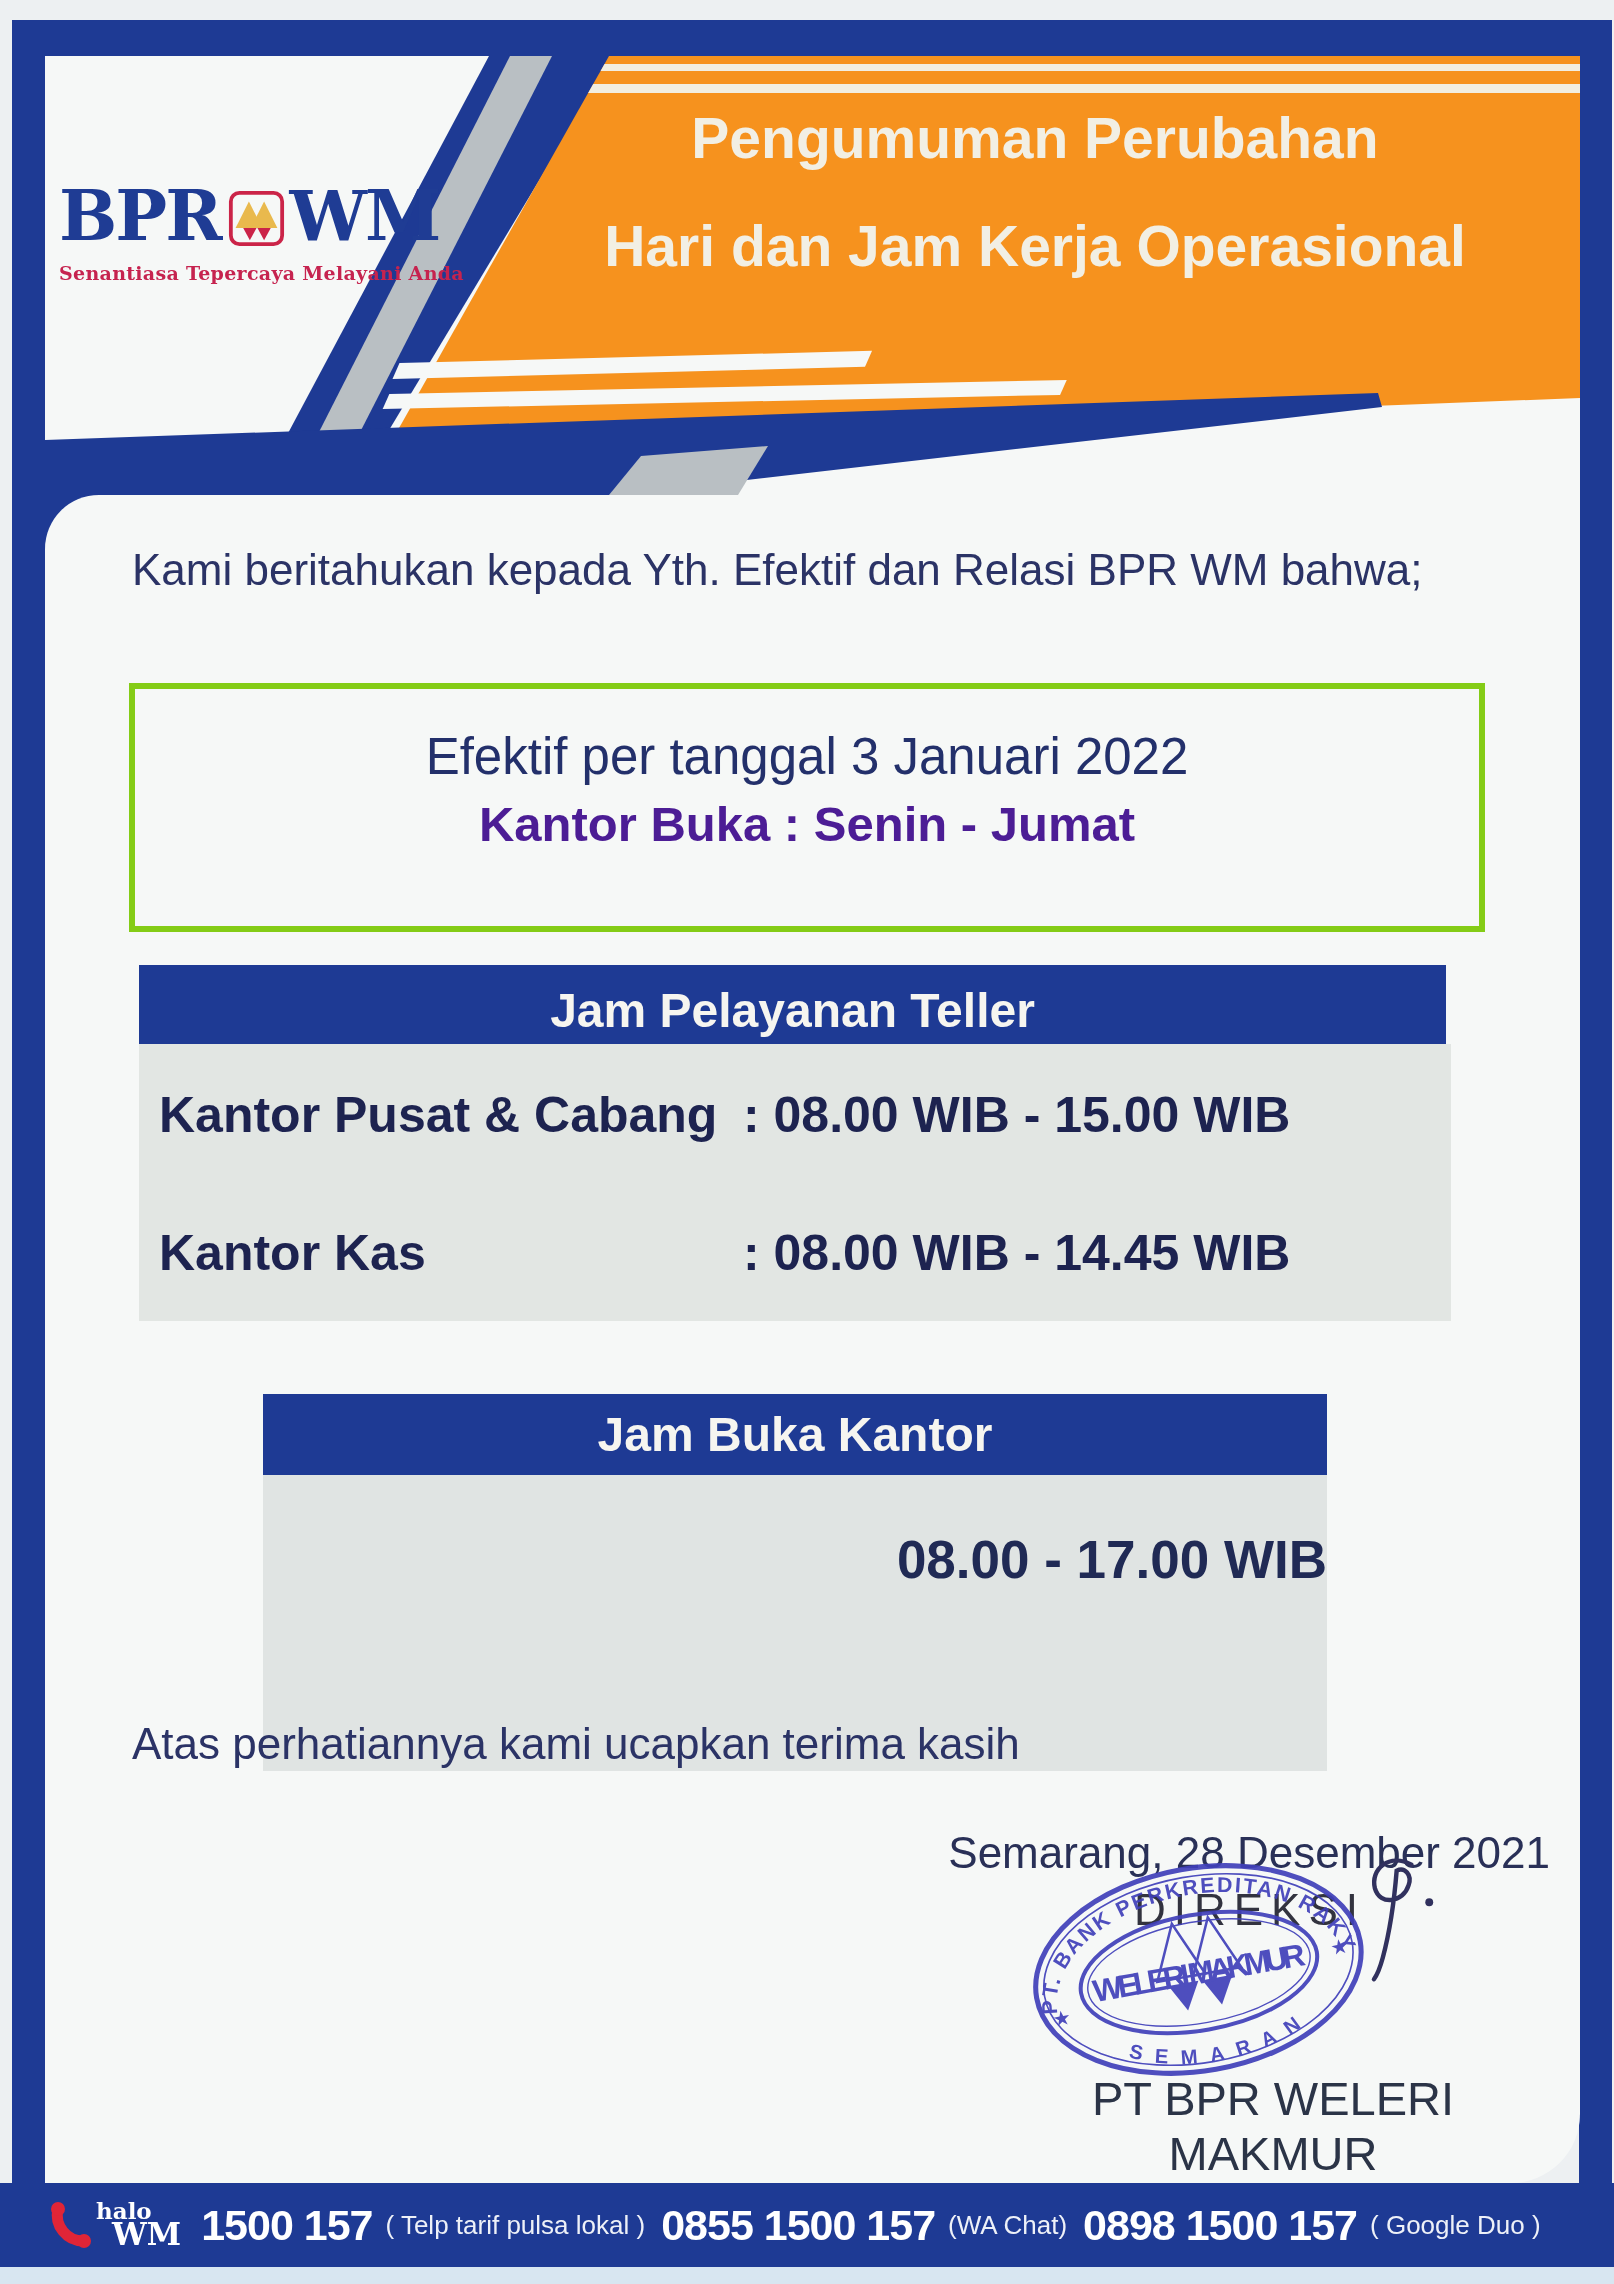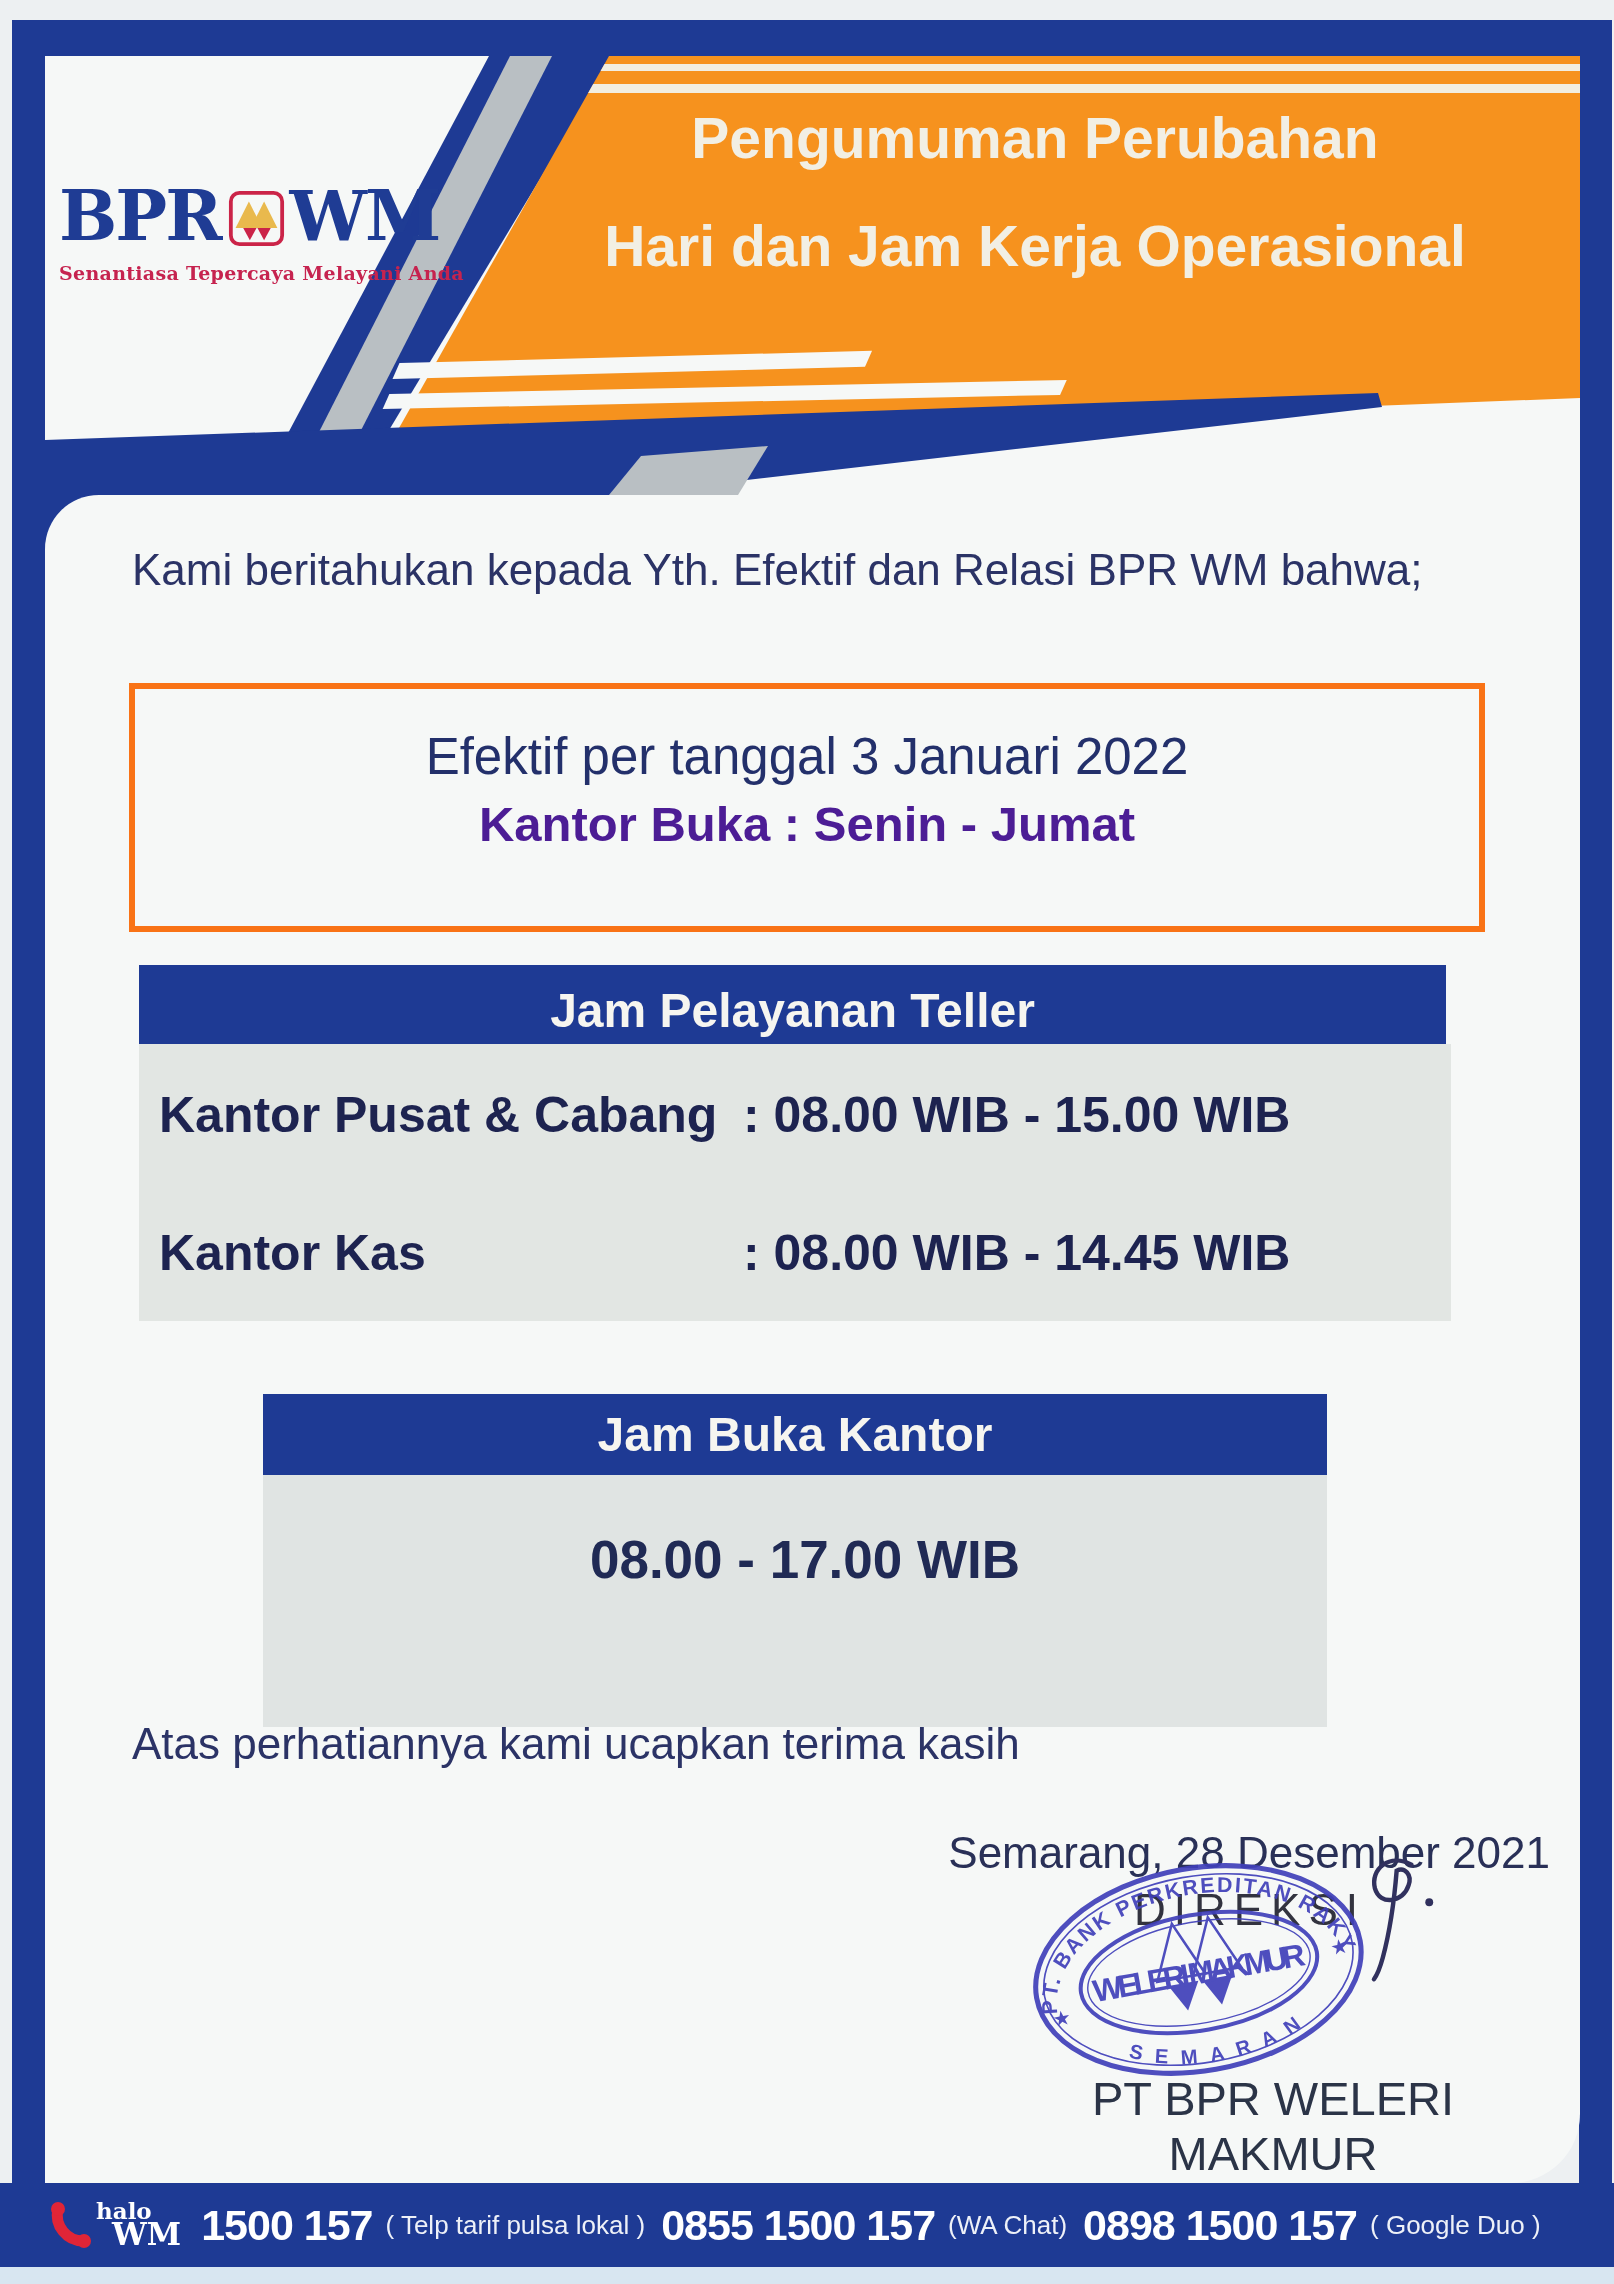--- a/index.html
+++ b/index.html
@@ -34,33 +34,33 @@
   .logo-row { display:flex; align-items:center; font-family:"DejaVu Serif", serif; font-weight:bold; font-size:69px; color:#1f3c94; letter-spacing:-2px; }
   .logo-row svg { margin:6px 5px 0 7px; }
   .logo-tagline { margin-top:6px; font-family:"DejaVu Serif", serif; font-weight:bold; font-size:19px; color:#c6234f; letter-spacing:0.3px; }
 
   
   .corner-navy { position:absolute; left:45px; top:493px; width:129px; height:65px; background:#1e3a94; }
   .content { position:absolute; left:45px; top:495px; width:1535px; height:1688px; background:#f6f8f7; border-radius:54px 0 69px 0; }
 
   .intro { position:absolute; left:87px; top:50px; font-size:44px; color:#2b3366; }
 
-  .eff-box { position:absolute; left:84px; top:188px; width:1356px; height:249px; border:6px solid #f97316; text-align:center; }
+  .eff-box { position:absolute; left:84px; top:188px; width:1356px; height:249px; border:6px solid #84cc16; text-align:center; }
   .eff-line1 { margin-top:38px; font-size:51px; font-weight:500; color:#23306b; }
   .eff-line2 { margin-top:10px; font-size:49px; font-weight:bold; color:#4c1d95; }
 
   .teller-bar { position:absolute; left:94px; top:470px; width:1307px; height:91px; background:#1e3a94; display:flex; align-items:center; justify-content:center; font-size:48px; font-weight:bold; color:#f6f5f0; }
   .teller-body { position:absolute; left:94px; top:549px; width:1312px; height:277px; background:#e2e6e3; }
   .sched-row { position:absolute; left:20px; display:flex; font-size:50px; font-weight:bold; color:#1d2350; white-space:nowrap; }
   .sched-row .lbl { width:584px; }
   .row-1 { top:42px; }
   .row-2 { top:180px; }
 
   .buka-bar { position:absolute; left:218px; top:899px; width:1064px; height:81px; background:#1e3a94; display:flex; align-items:center; justify-content:center; font-size:48px; font-weight:bold; color:#f6f5f0; }
-  .buka-body { position:absolute; left:218px; top:980px; width:1064px; height:252px; background:#e0e4e3; text-align:center;padding-left:20px; }
+  .buka-body { position:absolute; left:218px; top:980px; width:1064px; height:296px; background:#e0e4e3; text-align:right;padding-left:20px; }
   .hours { margin-top:54px; font-size:53px; font-weight:bold; color:#202a55; }
 
   .closing { position:absolute; left:87px; top:1224px; font-size:44px; color:#2b3366; }
 
   .place-date { position:absolute; left:842px; top:1333px; width:703px; text-align:right; padding-right:40px; font-size:44px; color:#293057; }
   .direksi { position:absolute; left:1089px; top:1390px; font-size:44px; letter-spacing:8px; color:#32333f; }
   .signature { position:absolute; left:1305px; top:1346px; }
   .stamp { position:absolute; left:980px; top:1366px; transform:rotate(-10deg); opacity:0.92; }
   .company { position:absolute; left:941px; top:1576px; width:574px; text-align:center; font-size:47px; color:#2b3447; }
 

